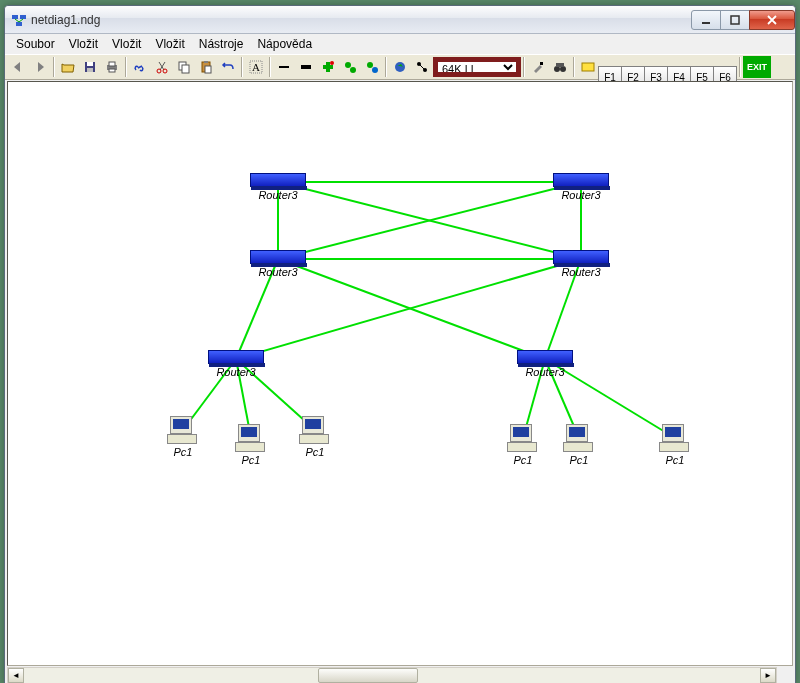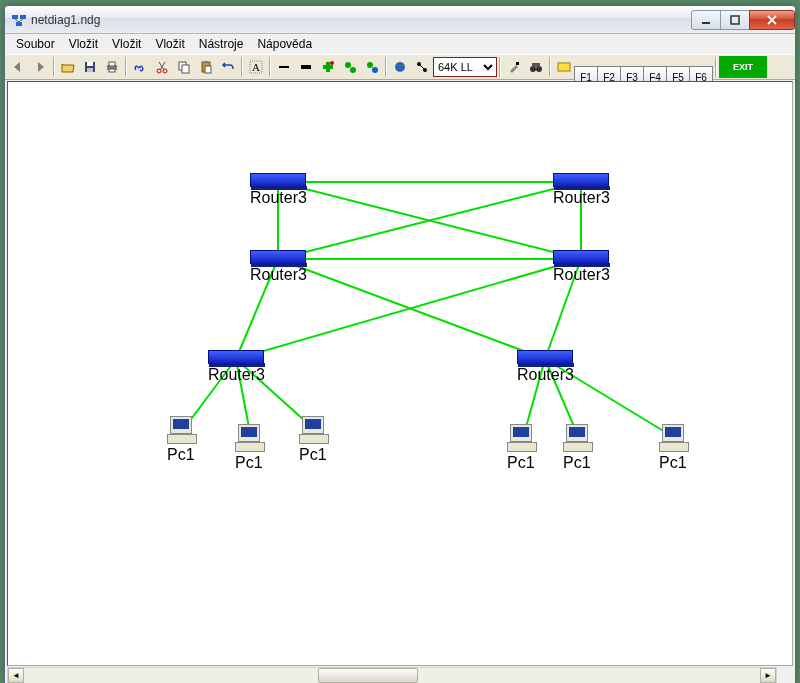--- a/index.html
+++ b/index.html
@@ -81,35 +81,35 @@
 }
 .tb-sep {
   width: 2px; height: 20px;
   border-left: 1px solid #aca899;
   border-right: 1px solid #fff;
   margin: 0 2px;
 }
 .tb-select {
   height: 20px;
   font-size: 11px;
-  border: 1px solid #7f1d1d;
+  border: 5px solid #7f1d1d;
   background: #fff;
-  width: 64px;
+  width: 88px;
 }
 .tb-btn.fn {
   width: 24px;
   border: 1px solid #808080;
   background: linear-gradient(to bottom,#fff,#e0e0e0);
   font-size: 10px;
   font-family: Arial;
   margin-left: -1px;
   margin-top: 20px;
 }
 .tb-btn.exit {
-  width: 48px;
+  width: 28px;
   background: #0a0;
   color: #fff;
   font-weight: bold;
   font-size: 9px;
   font-family: Arial;
 }
 .canvas-area {
   position: absolute;
   top: 75px; left: 2px; right: 2px; bottom: 18px;
   background: #fff;
@@ -121,22 +121,24 @@
   width: 100%; height: 100%;
 }
 .conn-layer {
   position: absolute;
   top: 0; left: 0;
   width: 100%; height: 100%;
   pointer-events: none;
 }
 .node {
   position: absolute;
-  font-size: 16px;
+  text-align: center;
+  font-size: 11px;
   font-family: Arial;
+  font-style: italic;
 }
 .router-shape {
   width: 56px; height: 14px;
   background: linear-gradient(to bottom, #4060ff, #1020c0);
   border: 1px solid #001080;
   position: relative;
 }
 .router-shape::after {
   content: "";
   position: absolute;

